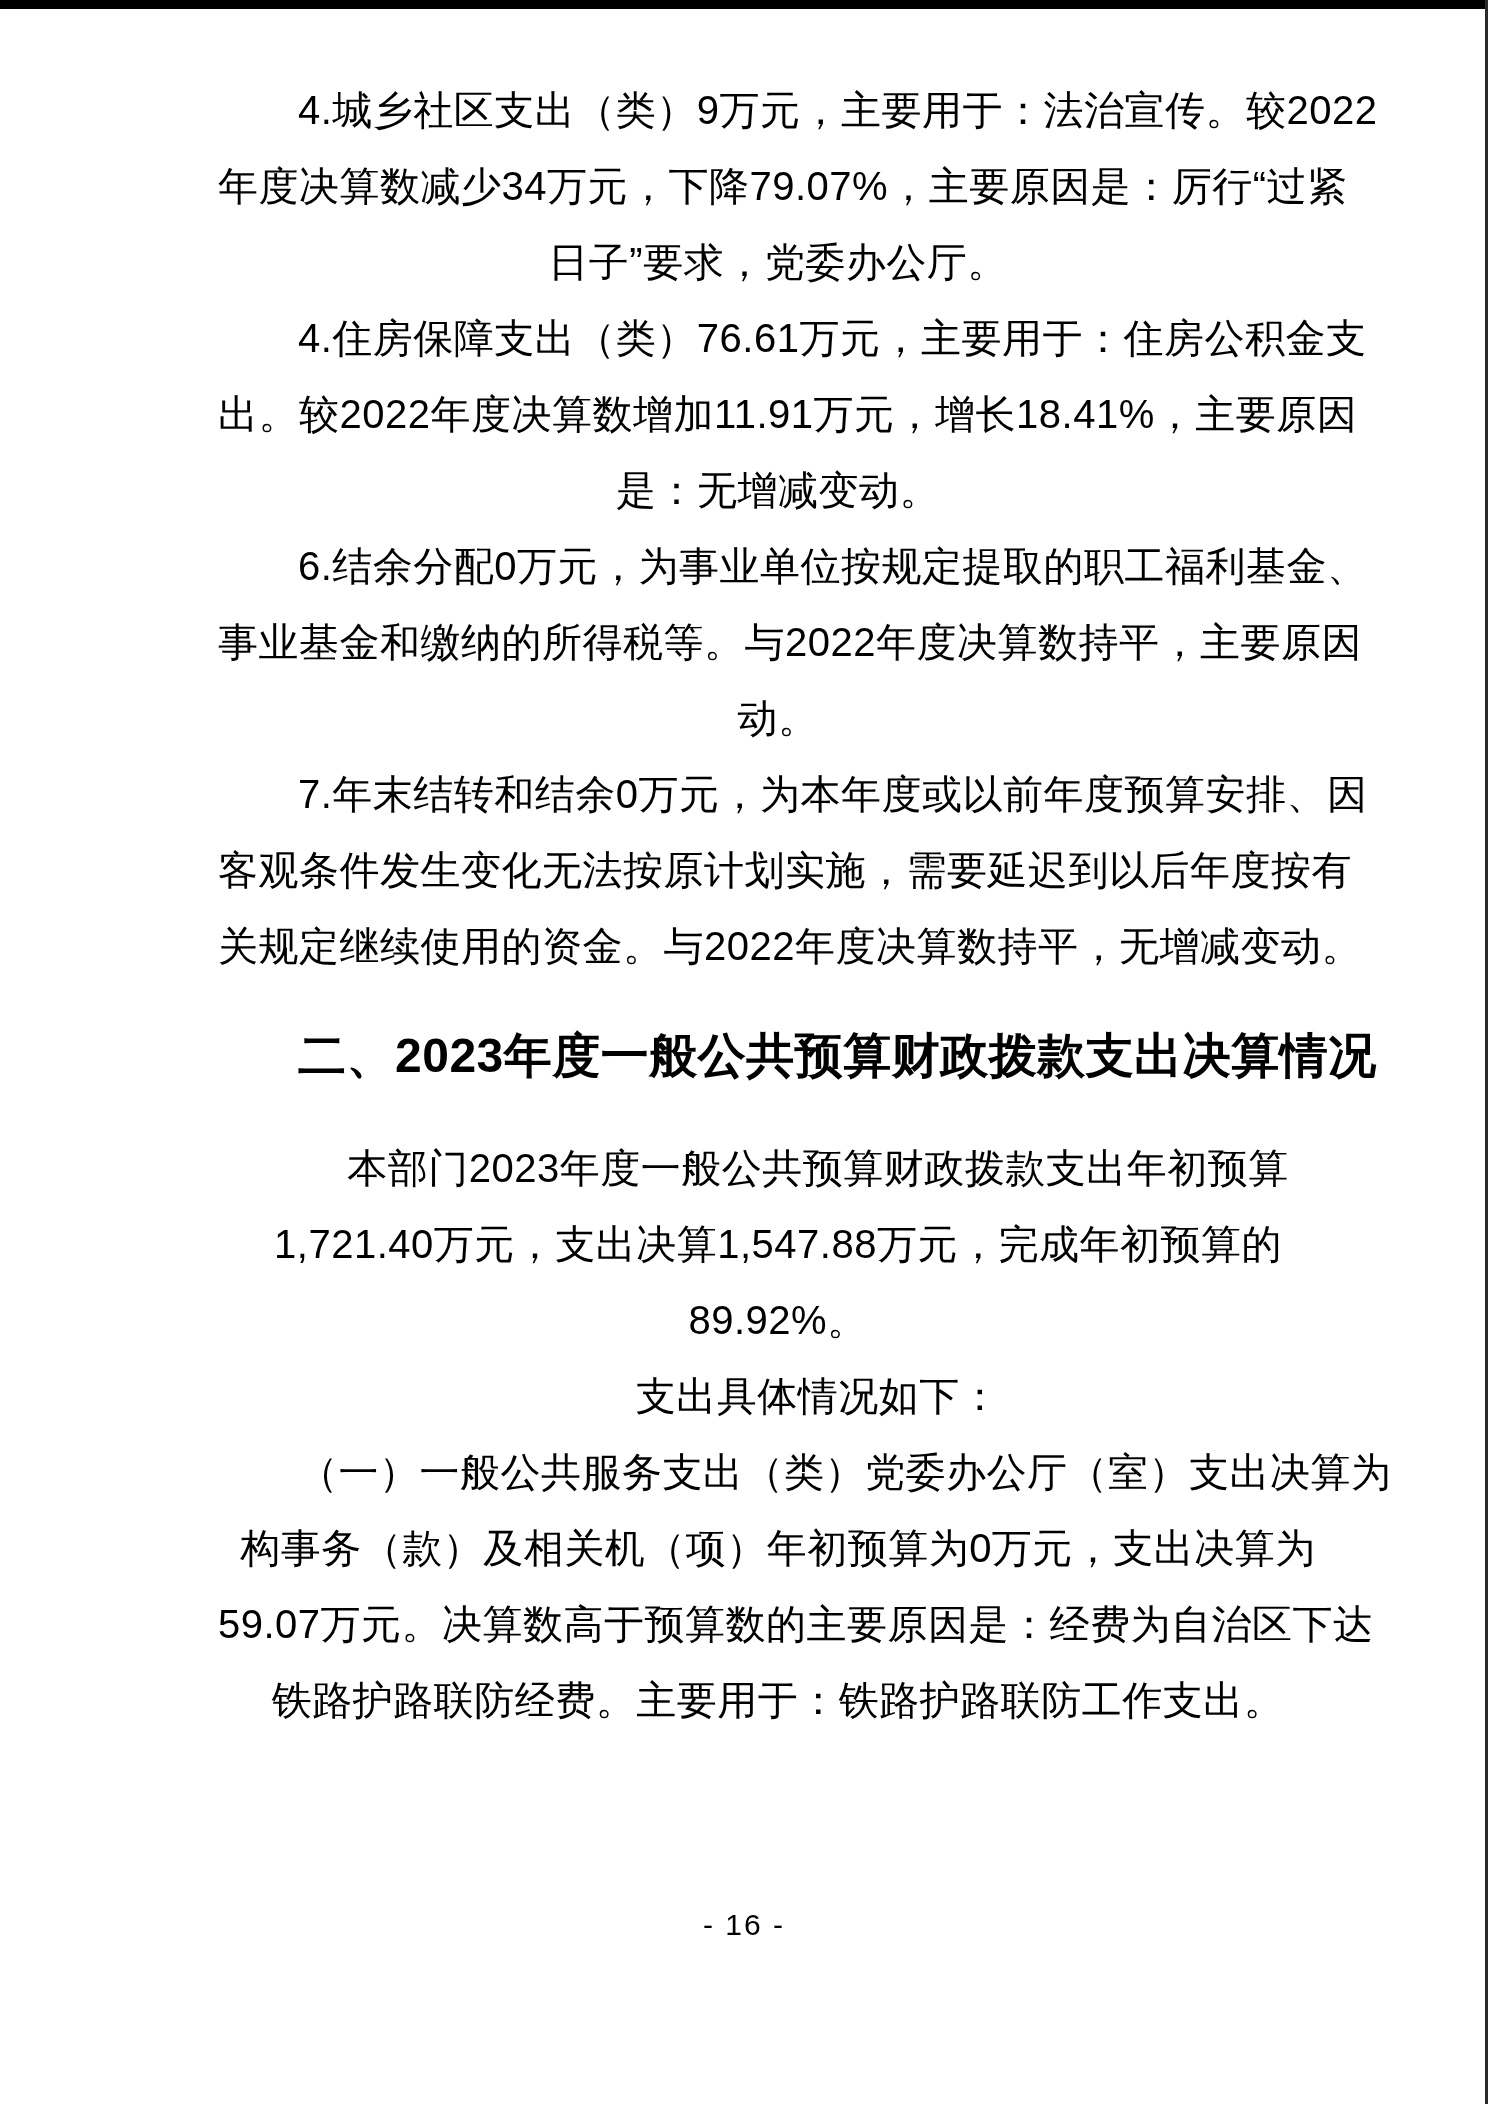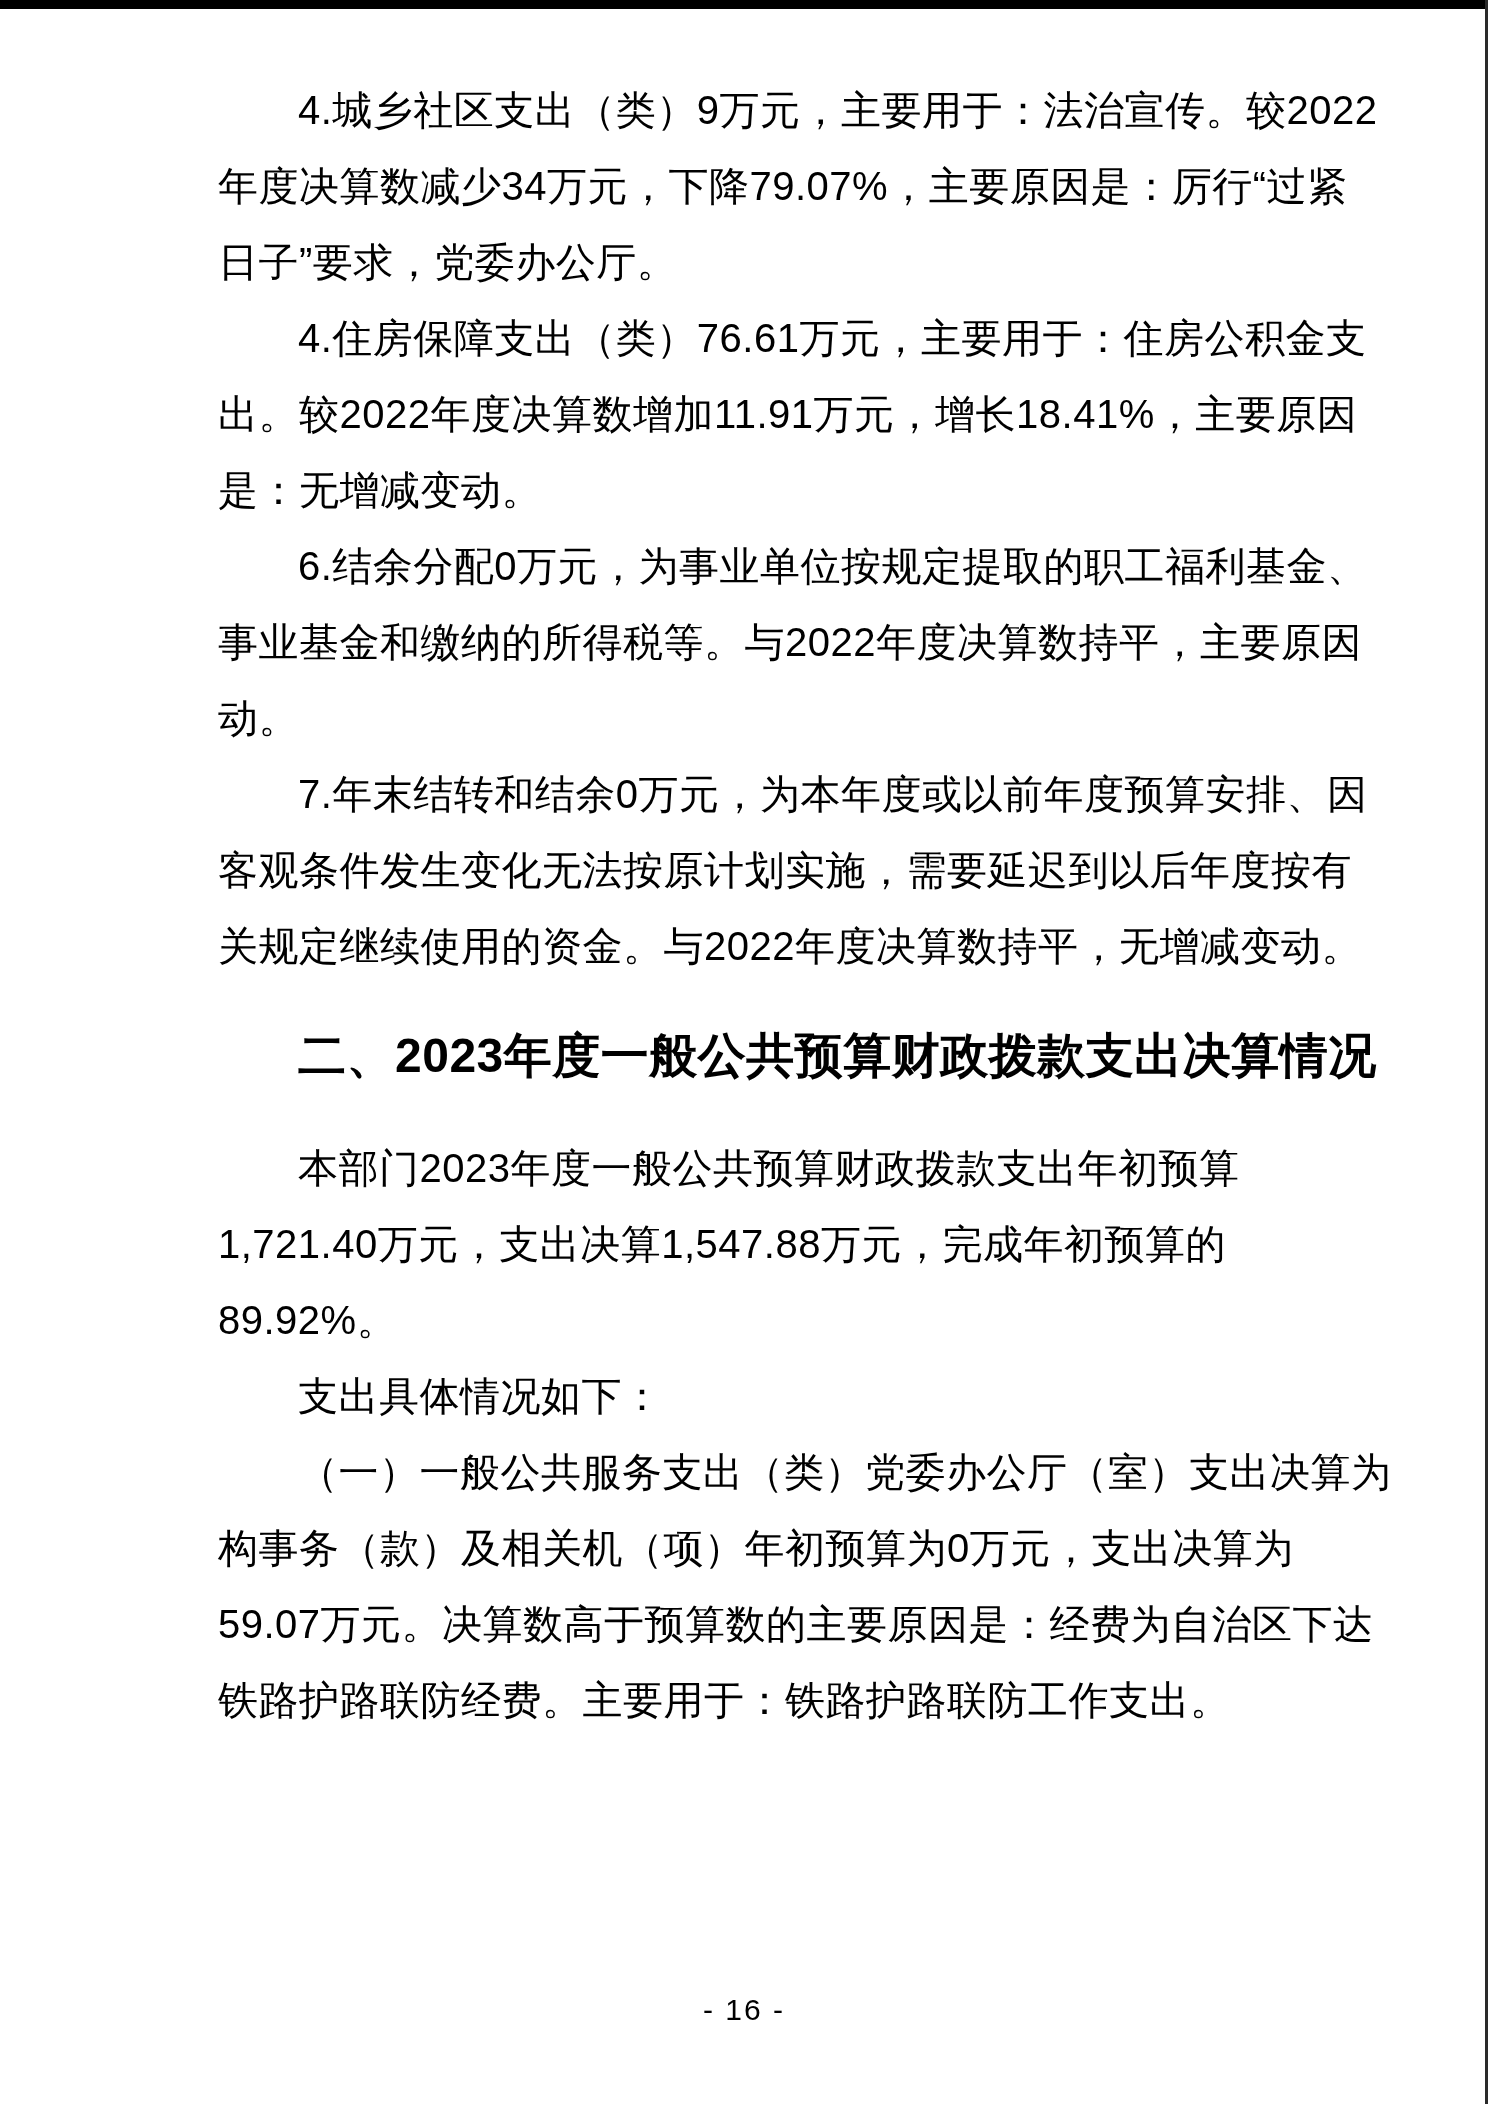--- a/index.html
+++ b/index.html
@@ -30,39 +30,39 @@
     width: 3px;
     height: 100%;
     background: #2a2a2a;
   }
   .content {
     position: absolute;
     left: 218px;
     top: 72px;
     width: 1120px;
   }
-  .block { margin: 0; }
+  .block { margin: 0; text-align: center; }
   .line {
     height: 76px;
     line-height: 76px;
     font-size: 40px;
     letter-spacing: 0.5px;
     white-space: pre;
     overflow: visible;
   }
   .line.first { padding-left: 80px; }
   .block.heading { margin: 34px 0 36px 0; }
   .block.heading .line {
     font-weight: bold;
     font-size: 48px;
   }
   .footer {
     position: absolute;
     left: 0;
-    top: 1990px;
+    top: 1905px;
     width: 100%;
     text-align: center;
     font-size: 30px;
     line-height: 40px;
     letter-spacing: 2px;
   }
 </style>
 </head>
 <body>
 

